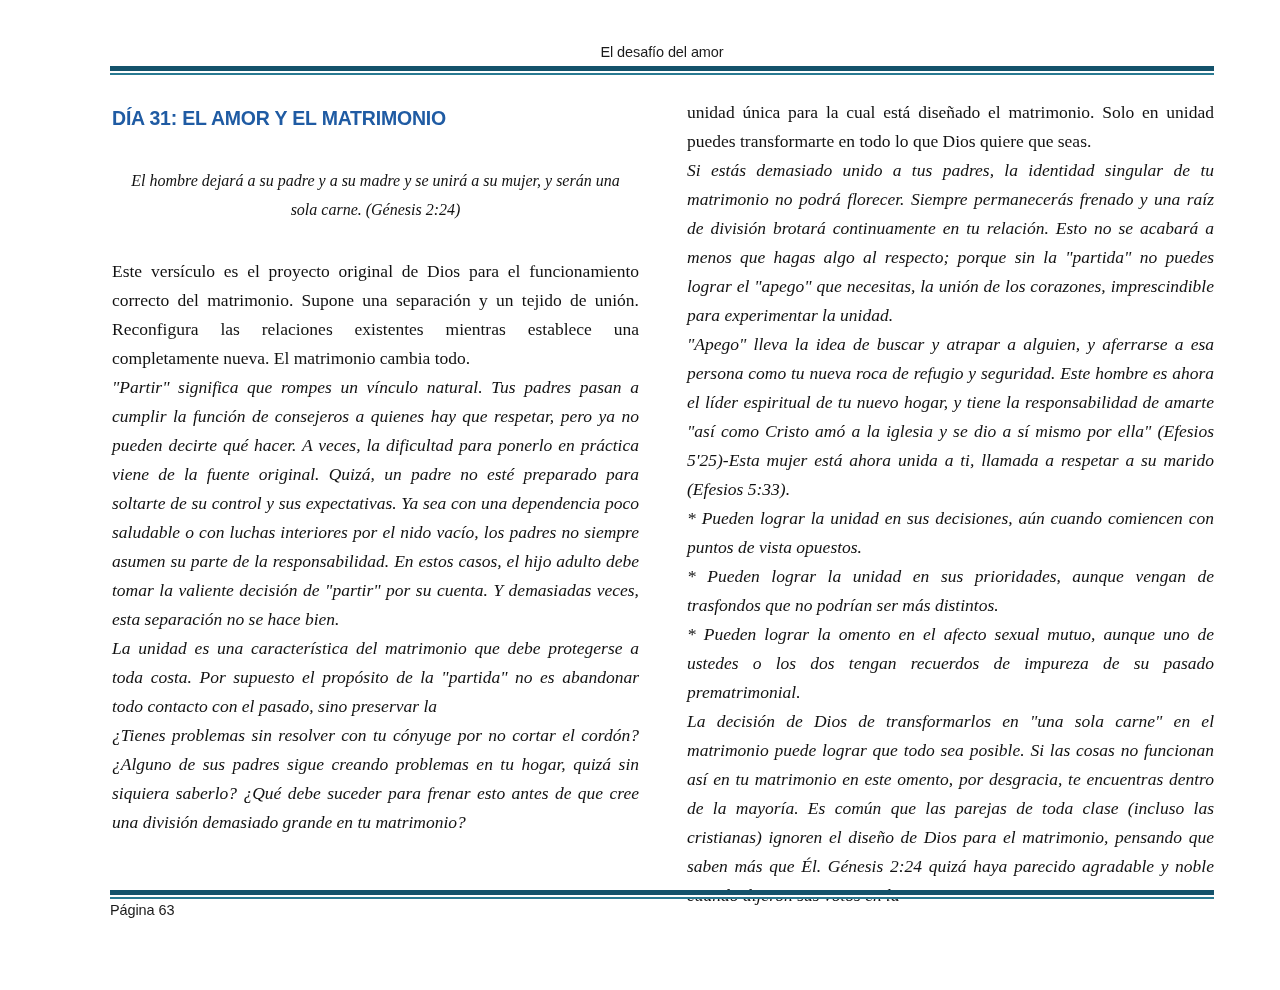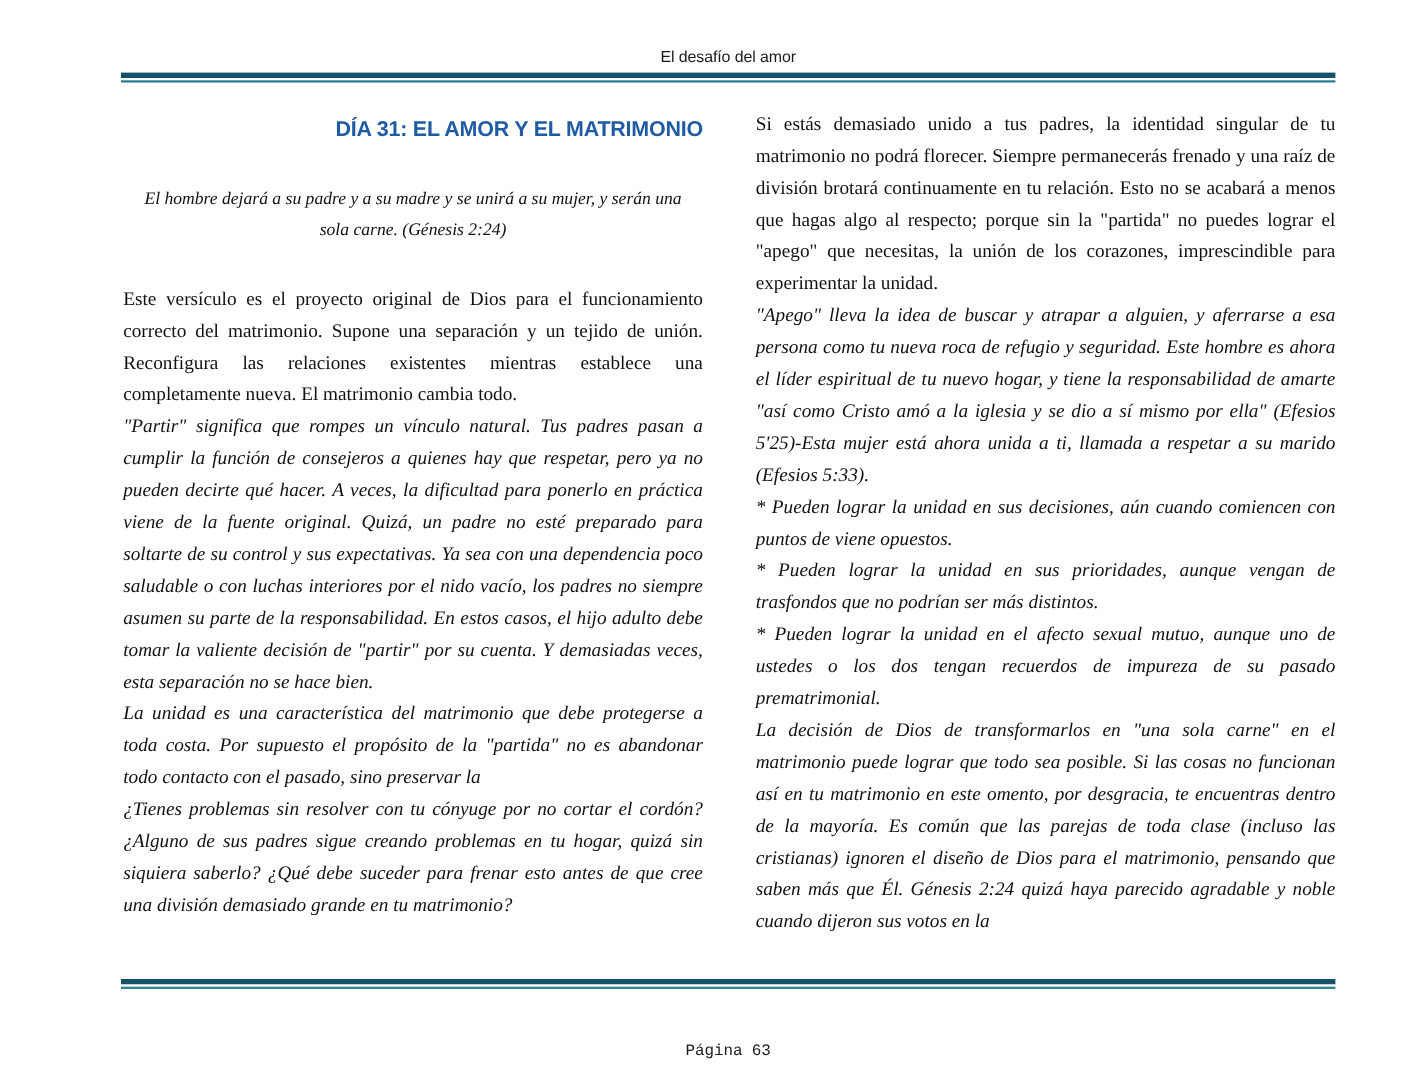--- a/index.html
+++ b/index.html
@@ -69,47 +69,46 @@
   }
   .rule-top { top: 66px; }
   .rule-bottom { top: 890px; }
 
   
   .page-footer {
     position: absolute;
     left: 110px;
     top: 902px;
     width: 1104px;
-    text-align: center;
-    font-family: Liberation Mono, monospace;
+    text-align: left;
+    font-family: Liberation Sans, sans-serif;
     font-size: 14.5px;
     letter-spacing: -0.1px;
     color: #1b1b1b;
-    margin-top: 46px;
   }
 
   
   .columns {
     position: absolute;
     left: 112px;
     top: 98px;
     width: 1102px;
     height: 786px;
     display: flex;
     flex-direction: row;
     justify-content: space-between;
   }
   .col {
     width: 527px;
   }
 
   .article-title {
     margin: 0 0 0 0;
     padding: 8px 0 2px 0;
-    text-align: right;
+    text-align: left;
     font-family: "Liberation Sans", "DejaVu Sans", sans-serif;
     font-weight: bold;
     font-size: 19.5px;
     letter-spacing: -0.2px;
     color: #1f5ba3;
     line-height: 1.25;
   }
 
   .verse {
     margin: 0;
@@ -164,25 +163,26 @@
 
       <p class="body first">Este versículo es el proyecto original de Dios para el funcionamiento correcto del matrimonio. Supone una separación y un tejido de unión. Reconfigura las relaciones existentes mientras establece una completamente nueva. El matrimonio cambia todo.</p>
       <p class="body">"Partir" significa que rompes un vínculo natural. Tus padres pasan a cumplir la función de consejeros a quienes hay que respetar, pero ya no pueden decirte qué hacer. A veces, la dificultad para ponerlo en práctica viene de la fuente original. Quizá, un padre no esté preparado para soltarte de su control y sus expectativas. Ya sea con una dependencia poco saludable o con luchas interiores por el nido vacío, los padres no siempre asumen su parte de la responsabilidad. En estos casos, el hijo adulto debe tomar la valiente decisión de "partir" por su cuenta. Y demasiadas veces, esta separación no se hace bien.</p>
       <p class="body">La unidad es una característica del matrimonio que debe protegerse a toda costa. Por supuesto el propósito de la "partida" no es abandonar todo contacto con el pasado, sino preservar la</p>
       <p class="body">¿Tienes problemas sin resolver con tu cónyuge por no cortar el cordón? ¿Alguno de sus padres sigue creando problemas en tu hogar, quizá sin siquiera saberlo? ¿Qué debe suceder para frenar esto antes de que cree una división demasiado grande en tu matrimonio?</p>
 
     </div>
 
     <div class="col col-right">
 
+      <p class="body first">unidad única para la cual está diseñado el matrimonio. Solo en unidad puedes transformarte en todo lo que Dios quiere que seas.</p>
       <p class="body">Si estás demasiado unido a tus padres, la identidad singular de tu matrimonio no podrá florecer. Siempre permanecerás frenado y una raíz de división brotará continuamente en tu relación. Esto no se acabará a menos que hagas algo al respecto; porque sin la "partida" no puedes lograr el "apego" que necesitas, la unión de los corazones, imprescindible para experimentar la unidad.</p>
       <p class="body">"Apego" lleva la idea de buscar y atrapar a alguien, y aferrarse a esa persona como tu nueva roca de refugio y seguridad. Este hombre es ahora el líder espiritual de tu nuevo hogar, y tiene la responsabilidad de amarte "así como Cristo amó a la iglesia y se dio a sí mismo por ella" (Efesios 5'25)-Esta mujer está ahora unida a ti, llamada a respetar a su marido (Efesios 5:33).</p>
-      <p class="body">* Pueden lograr la unidad en sus decisiones, aún cuando comiencen con puntos de viene opuestos.</p>
+      <p class="body">* Pueden lograr la unidad en sus decisiones, aún cuando comiencen con puntos de vista opuestos.</p>
       <p class="body">* Pueden lograr la unidad en sus prioridades, aunque vengan de trasfondos que no podrían ser más distintos.</p>
-      <p class="body">* Pueden lograr la unidad en el afecto sexual mutuo, aunque uno de ustedes o los dos tengan recuerdos de impureza de su pasado prematrimonial.</p>
+      <p class="body">* Pueden lograr la omento en el afecto sexual mutuo, aunque uno de ustedes o los dos tengan recuerdos de impureza de su pasado prematrimonial.</p>
       <p class="body">La decisión de Dios de transformarlos en "una sola carne" en el matrimonio puede lograr que todo sea posible. Si las cosas no funcionan así en tu matrimonio en este omento, por desgracia, te encuentras dentro de la mayoría. Es común que las parejas de toda clase (incluso las cristianas) ignoren el diseño de Dios para el matrimonio, pensando que saben más que Él. Génesis 2:24 quizá haya parecido agradable y noble cuando dijeron sus votos en la</p>
 
     </div>
 
   </div>
 
   <div class="rule rule-bottom">
     <div class="bar-thick"></div>
     <div class="bar-gap"></div>
     <div class="bar-thin"></div>

